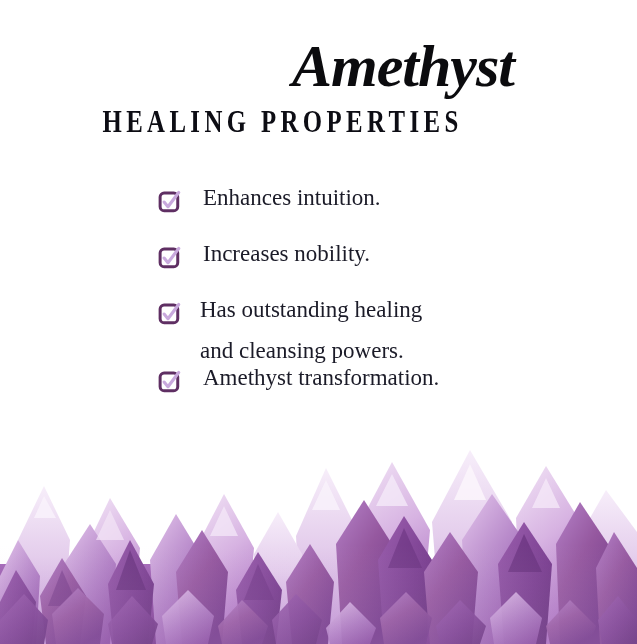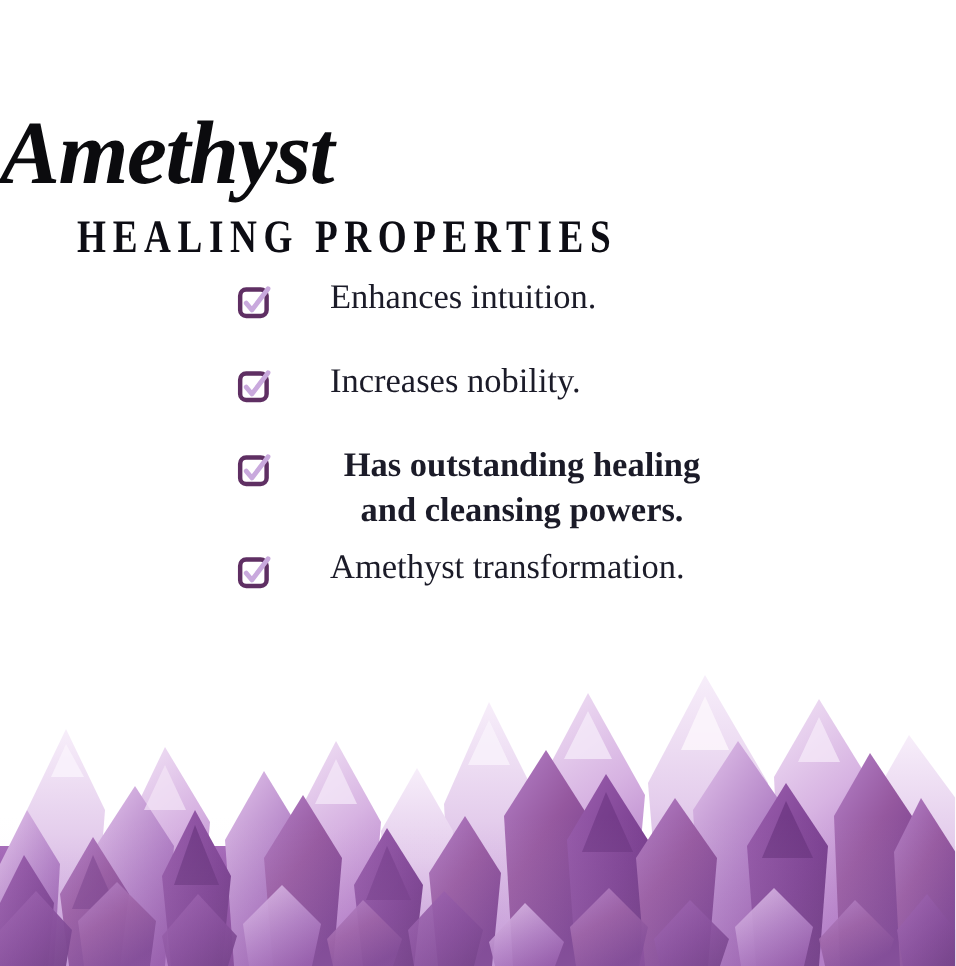--- a/index.html
+++ b/index.html
@@ -12,21 +12,21 @@
   }
 
   #poster {
     position:relative;
     width:637px; height:644px;
     background:#ffffff;
     overflow:hidden;
   }
 
   
-  .header { position:absolute; top:0; left:0; width:514px; text-align:left;margin-top:36px; }
+  .header { position:absolute; top:0; left:0; width:514px; text-align:right; }
 
   .title {
     margin-top:36px;
     font-family:"Liberation Serif", serif;
     font-weight:bold;
     font-style:italic;
     font-size:60px;
     line-height:1.0;
     letter-spacing:-1px;
     color:#0b0b0e;
@@ -60,30 +60,30 @@
   .list-item.two-line { height:68px; }
 
   .checkbox {
     position:absolute;
     left:158px; top:10px;
     width:23px; height:23px;
   }
 
   .item-text {
     display:block;
-    margin-left:62px;
+    margin-left:45px;
     padding-top:3px;
     font-family:"Liberation Serif", serif;
     font-size:23px;
     line-height:30px;
     color:#1b1b28;
     white-space:nowrap;
   }
-  .item-text.l2 { text-align:center; width:296px; margin-left:42px;font-weight:bold; }
-  .item-text.l2 .ln2 { display:block; }
+  .item-text.l2 { width:296px; margin-left:42px; }
+  .item-text.l2 .ln2 { display:block;margin-top:11px; }
 
   
   .crystals {
     position:absolute;
     left:0; bottom:0;
     width:637px; height:200px;
   }
   .crystals svg { display:block; width:637px; height:200px; }
 </style>
 </head>

